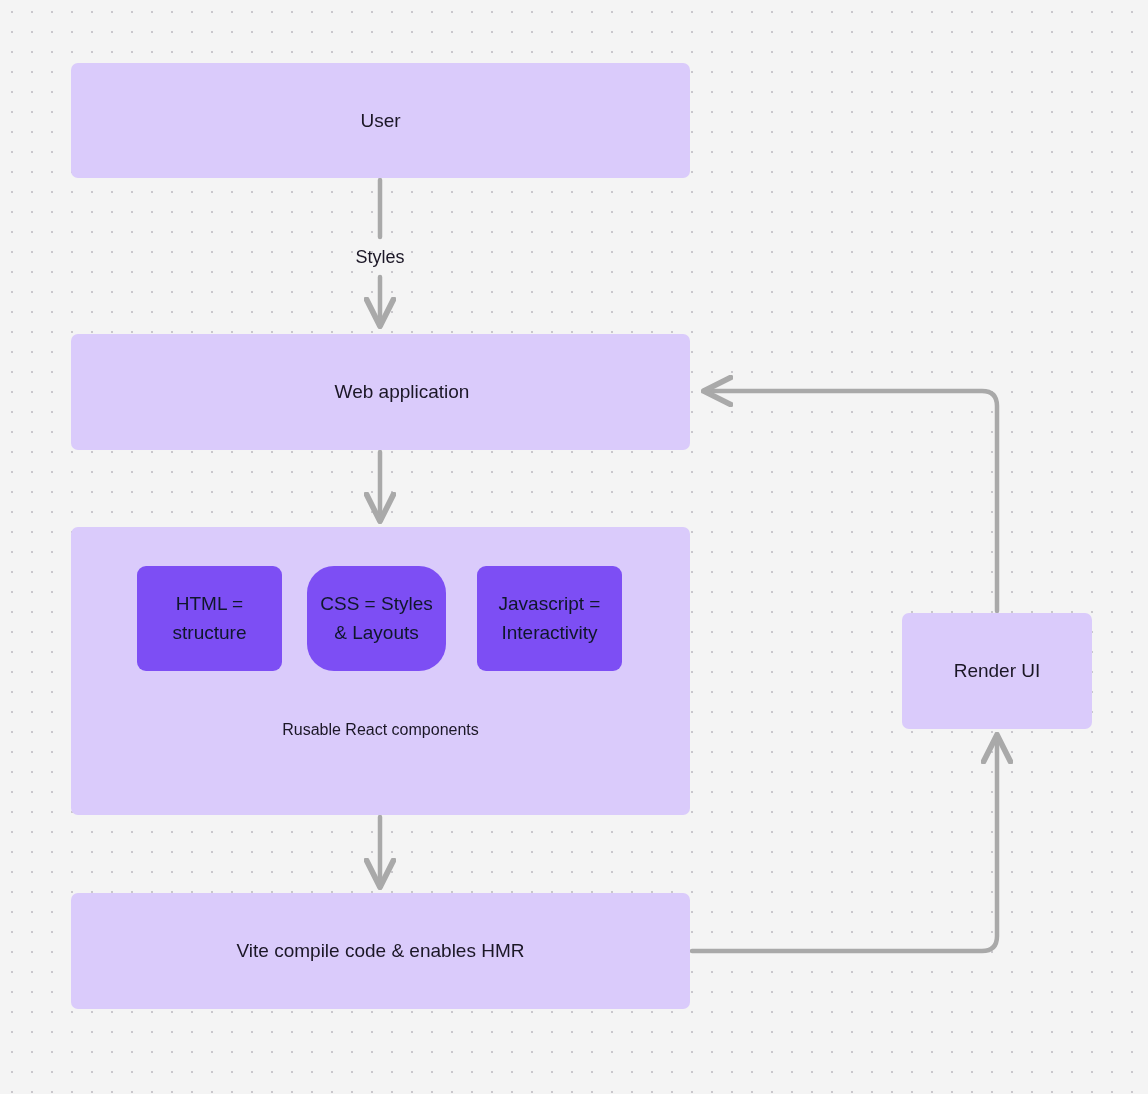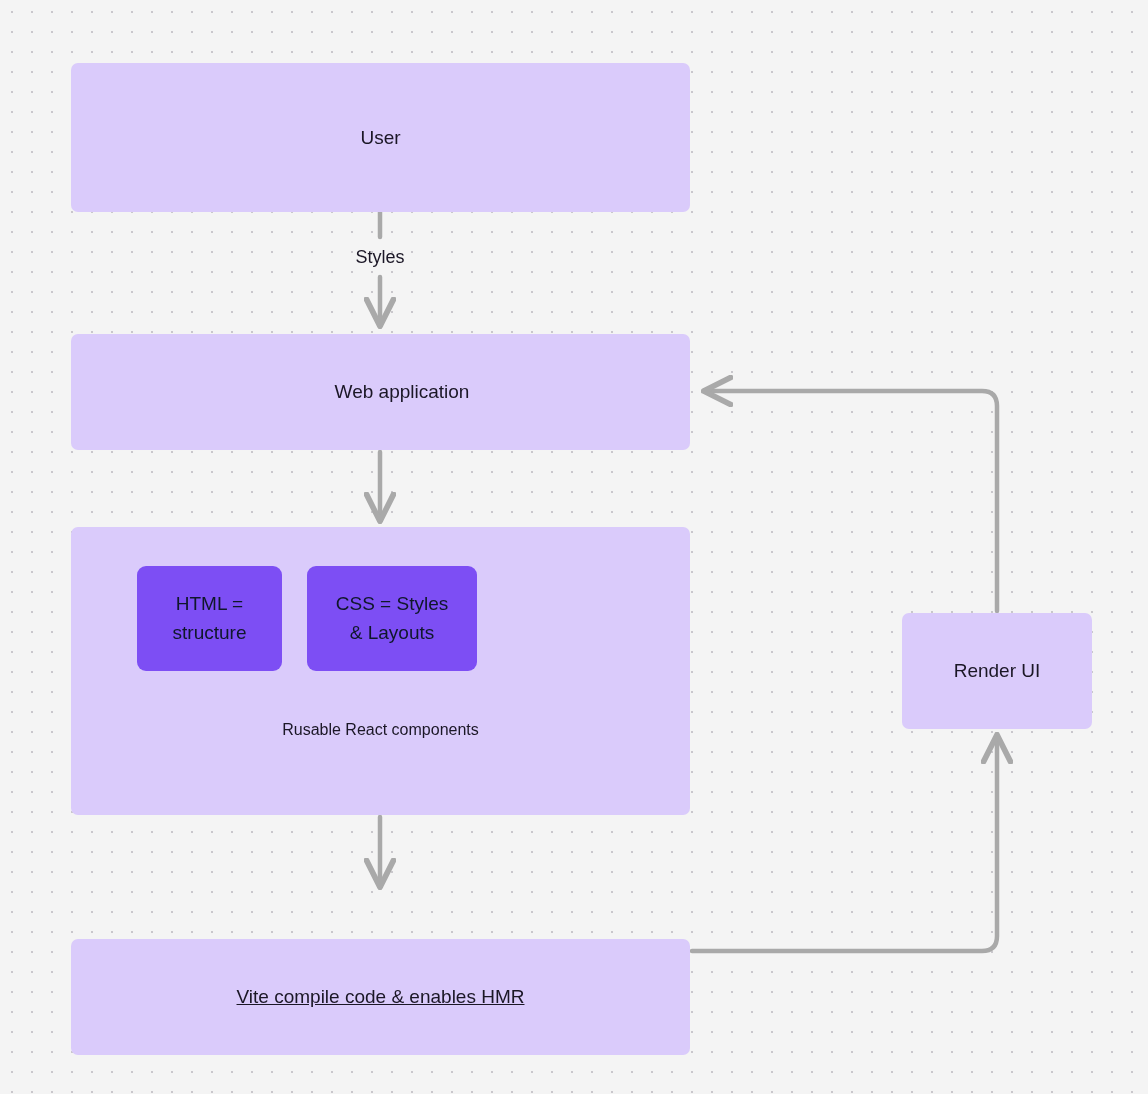--- a/index.html
+++ b/index.html
@@ -66,28 +66,28 @@
     display: flex;
     align-items: center;
     justify-content: center;
     color: #1b1726;
     font-size: 18px;
     background: transparent;
     white-space: nowrap;
   }
 
   
-  #node-user            { left: 71px;  top: 63px;  width: 619px; height: 149px; justify-content: center; }
+  #node-user            { left: 71px;  top: 63px;  width: 619px; height: 115px; justify-content: center; }
   #node-web-application { left: 71px;  top: 334px; width: 619px; height: 116px; padding-left: 43px; }
   #node-components      { left: 71px;  top: 527px; width: 619px; height: 288px; }
-  #node-vite            { left: 71px;  top: 939px; width: 619px; height: 116px; text-decoration: underline; }
+  #node-vite            { left: 71px;  top: 893px; width: 619px; height: 116px; }
   #node-render-ui       { left: 902px; top: 613px; width: 190px; height: 116px; }
 
   #node-html       { left: 137px; top: 566px; width: 145px; height: 105px; }
-  #node-css        { left: 307px; top: 566px; width: 170px; height: 105px; }
+  #node-css        { left: 307px; top: 566px; width: 139px; height: 105px; border-radius: 27px; }
   #node-javascript { left: 477px; top: 566px; width: 145px; height: 105px; }
 
   #label-components { left: 71px; top: 712px; width: 619px; height: 36px; }
   #label-prompt     { left: 330px; top: 241px; width: 100px; height: 32px; }
 </style>
 </head>
 <body>
 
 <div id="canvas">
 
@@ -129,20 +129,26 @@
     </span>
   </div>
 
   <div class="node node-violet" id="node-css">
     <span>
       <span>CSS = Styles</span><br>
       <span>&amp; Layouts</span>
     </span>
   </div>
 
+  <div class="node node-violet" id="node-javascript">
+    <span>
+      <span>Javascript =</span><br>
+      <span>Interactivity</span>
+    </span>
+  </div>
 
   <div class="group-label" id="label-components">Rusable React components</div>
 
   <div class="node node-lavender" id="node-vite">
     <span>Vite compile code &amp; enables HMR</span>
   </div>
 
   <div class="node node-lavender" id="node-render-ui">
     <span>Render UI</span>
   </div>

